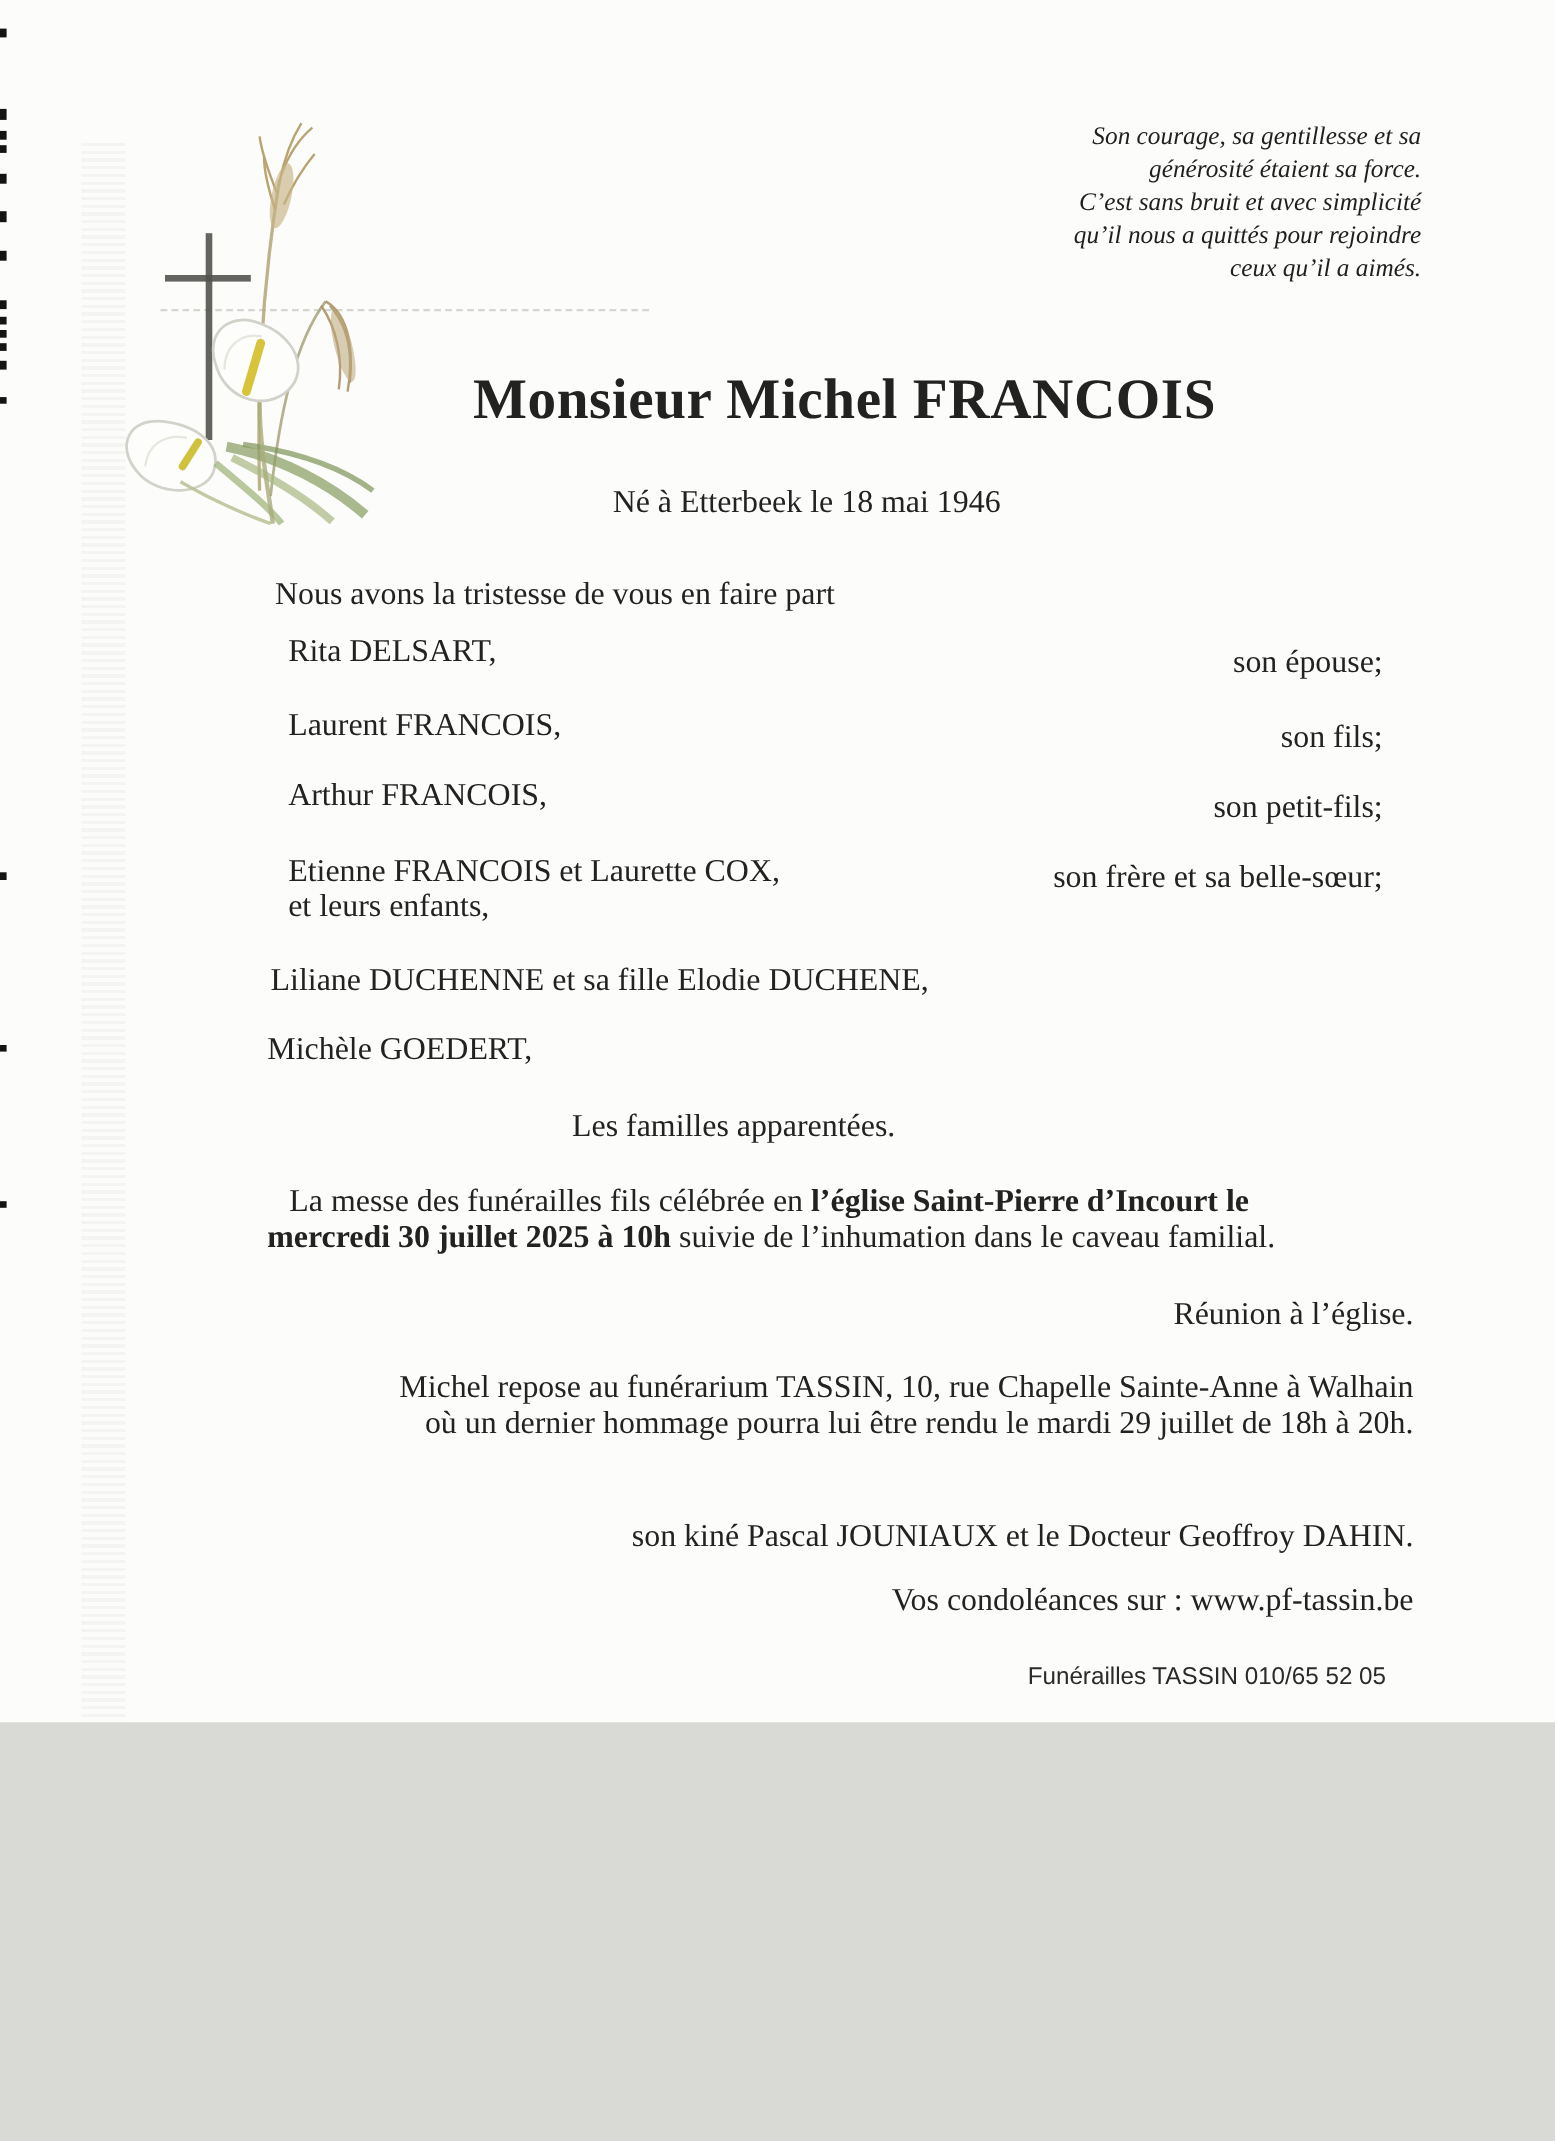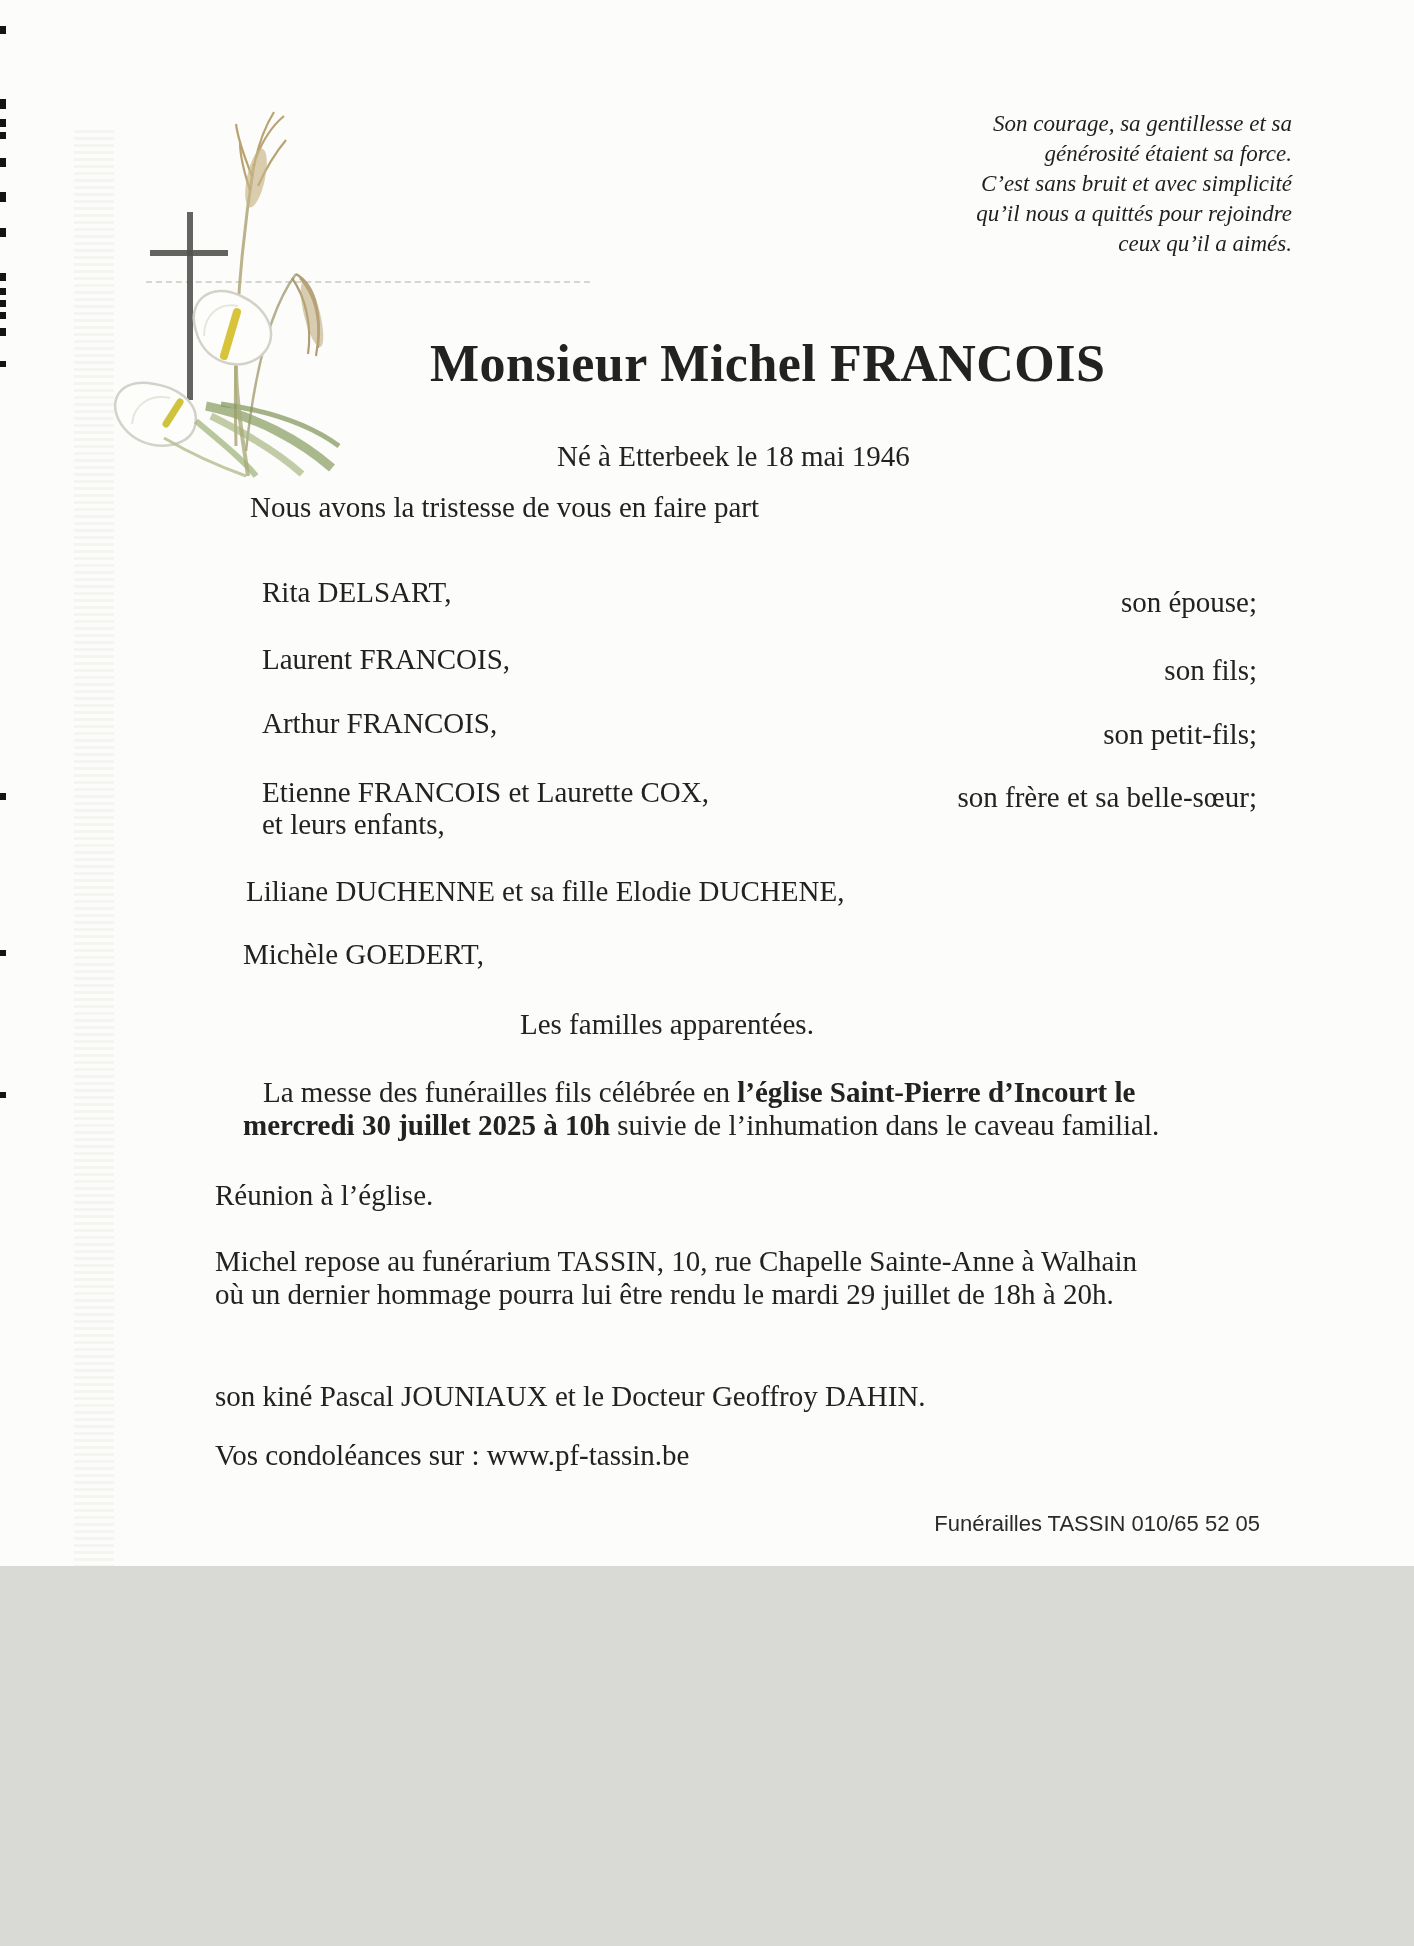--- a/index.html
+++ b/index.html
@@ -13,21 +13,21 @@
     color:#222220;
   }
   .abs{position:absolute;white-space:nowrap;}
   .body-text{font-size:29px;line-height:33px;}
   .quote{
     position:absolute;top:109px;right:122px;width:480px;
     text-align:right;font-style:italic;font-size:23px;line-height:30px;
     color:#1f1f1e;
   }
   .page-title{font-size:52px;font-weight:bold;letter-spacing:.5px;}
-  .centered{left:215px;width:1070px;text-align:left;}
+  .centered{left:215px;width:1070px;text-align:right;}
   .right-col{right:157px;text-align:right;}
   .bold{font-weight:bold;}
   .footer{
     font-family:"Liberation Sans","DejaVu Sans",sans-serif;
     font-size:22px;color:#2a2a28;
   }
   
   .scan-band{
     position:absolute;left:74px;top:130px;width:40px;height:1690px;
     background:repeating-linear-gradient(
@@ -115,21 +115,21 @@
     <div>C’est sans bruit et avec simplicité</div>
     <div>qu’il nous a quittés pour rejoindre</div>
     <div>ceux qu’il a aimés.</div>
   </div>
 
 
   <div class="abs page-title" style="left:430px;top:334px">Monsieur Michel FRANCOIS</div>
 
   <div class="abs body-text" style="left:557px;top:440px">Né à Etterbeek le 18 mai 1946</div>
 
-  <div class="abs body-text" style="left:250px;top:491px">Nous avons la tristesse de vous en faire part</div>
+  <div class="abs body-text" style="left:250px;top:524px">Nous avons la tristesse de vous en faire part</div>
 
   <div class="abs body-text" style="left:262px;top:576px">Rita DELSART,</div>
   <div class="abs body-text right-col" style="top:586px">son épouse;</div>
 
   <div class="abs body-text" style="left:262px;top:643px">Laurent FRANCOIS,</div>
   <div class="abs body-text right-col" style="top:654px">son fils;</div>
 
   <div class="abs body-text" style="left:262px;top:707px">Arthur FRANCOIS,</div>
   <div class="abs body-text right-col" style="top:718px">son petit-fils;</div>
 

